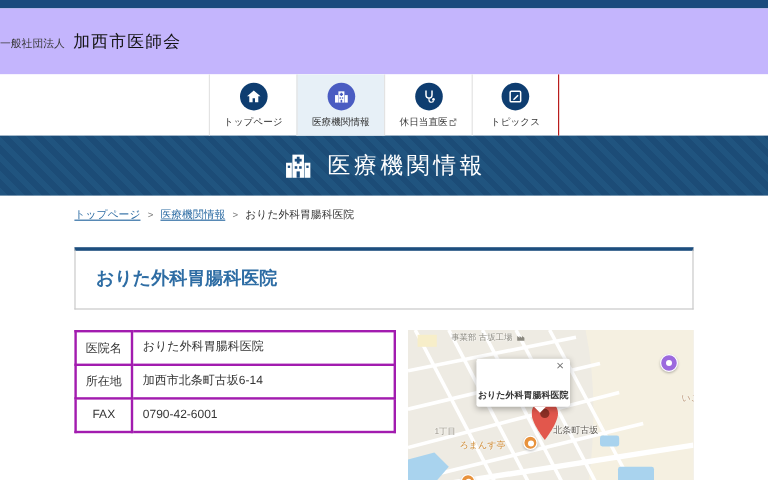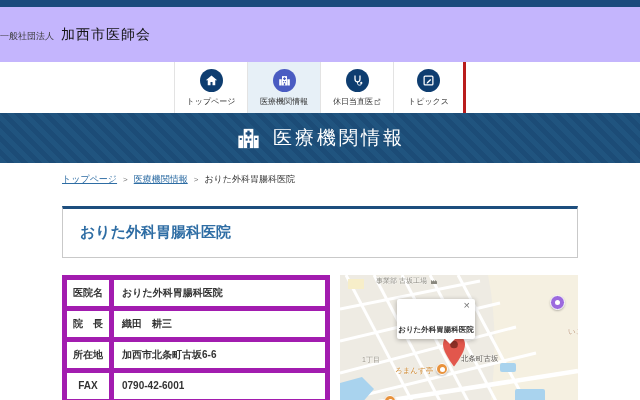--- a/index.html
+++ b/index.html
@@ -9,21 +9,21 @@
   .topbar { height:7px; background:#1b4a7d; }
 
   .site-header { height:55px; display:flex; align-items:center; justify-content:flex-start; background:#c4b5fd; }
   .logo { display:flex; align-items:baseline; gap:7px; cursor:pointer; }
   .org-type { font-size:9px; color:#3a3a3a; }
   .site-name { font-size:14px; color:#141414; letter-spacing:1px; }
 
   .nav { height:51px; display:flex; justify-content:center; background:#fff; }
   .nav-item { width:73px; border-left:1px solid #e3e3e3; display:flex; flex-direction:column;
     align-items:center; justify-content:center; gap:4px; cursor:pointer; }
-  .nav-item:last-child { border-right:3px solid #b91c1c; }
+  .nav-item:last-child { border-right:1px solid #b91c1c; }
   .nav-item.active { background:#e7f0f7; }
   .nav-icon { width:23px; height:23px; border-radius:50%; background:#0e3d70;
     display:flex; align-items:center; justify-content:center; flex:none; }
   .nav-item.active .nav-icon { background:#4a5cc2; }
   .nav-icon svg { width:15px; height:15px; display:block; }
   .nav-label { font-size:8px; color:#333; white-space:nowrap; display:flex; align-items:center; gap:1px; }
   .ext svg { width:7px; height:7px; display:block; opacity:.75; }
 
   .banner { height:50px; display:flex; align-items:center; justify-content:center; gap:11px; color:#fff;
     background:repeating-linear-gradient(45deg,#20547f 0 5px,#1c4c77 5px 10px); }
@@ -36,30 +36,30 @@
   .crumb-sep { color:#777; font-size:8px; }
   .crumb-current { color:#333; }
 
   .title-box { width:516px; margin:20px auto 0; border:1px solid #c9c9c9; border-top:3px solid #1d4e7e;
     padding:14px 17px 15px; background:#fff; }
   .page-title { font-size:15px; color:#2e6da4; }
 
   .content { width:516px; margin:17px auto 0; display:flex; gap:10px; align-items:flex-start; }
 
   table.clinic { width:268px; border-collapse:collapse; font-size:10px; color:#333; background:#fff; }
-  table.clinic td { border:5px solid #a21caf; vertical-align:middle;font-weight:bold; }
+  table.clinic td { border:2px solid #a21caf; vertical-align:middle; }
   td.cell-label { width:47px; text-align:center; padding:6px 2px; color:#333; }
   td.cell-value { padding:6px 8px; line-height:1.35; }
 
   .map { position:relative; width:238px; height:200px; background:#eeebe3; overflow:hidden; cursor:grab; }
   .map svg.base { position:absolute; left:0; top:0; }
   .map-label { position:absolute; white-space:nowrap; text-shadow:0 0 2px #fff,0 0 2px #fff; }
   .lbl-factory { left:36px; top:1px; font-size:7px; color:#8a887f; display:flex; gap:3px; align-items:center; }
   .lbl-chome { left:22px; top:80px; font-size:7px; color:#9b968b; }
-  .lbl-romance { left:55px; top:91px; font-size:7.5px; color:#cf8a33; }
+  .lbl-romance { left:43px; top:91px; font-size:7.5px; color:#cf8a33; }
   .lbl-hojo { left:121px; top:79px; font-size:7.5px; color:#5f5b55; }
   .lbl-iko { left:228px; top:52px; font-size:7.5px; color:#bb9677; }
 
   .poi { position:absolute; border-radius:50%; border:1.5px solid #fff; box-shadow:0 1px 2px rgba(0,0,0,.25);
     display:flex; align-items:center; justify-content:center; }
   .poi-purple { left:210px; top:20px; width:15px; height:15px; background:#9c6ade; }
   .poi-orange1 { left:96px; top:88px; width:12px; height:12px; background:#e8923c; }
   .poi-orange2 { left:44px; top:120px; width:12px; height:12px; background:#e8923c; }
   .poi .dot { width:5px; height:5px; border-radius:50%; background:#fff; }
 
@@ -168,26 +168,22 @@
 
 <div class="content">
 
   <table class="clinic">
     <tbody>
       <tr>
         <td class="cell-label">医院名</td>
         <td class="cell-value">おりた外科胃腸科医院</td>
       </tr>
       <tr>
-        <td class="cell-label">院　長</td>
-        <td class="cell-value">織田　耕三</td>
-      </tr>
-      <tr>
         <td class="cell-label">所在地</td>
-        <td class="cell-value">加西市北条町古坂6-6</td>
+        <td class="cell-value">加西市北条町古坂6-14</td>
       </tr>
       <tr>
         <td class="cell-label">FAX</td>
         <td class="cell-value">0790-42-6001</td>
       </tr>
 
     </tbody>
   </table>
 
   <div class="map">

